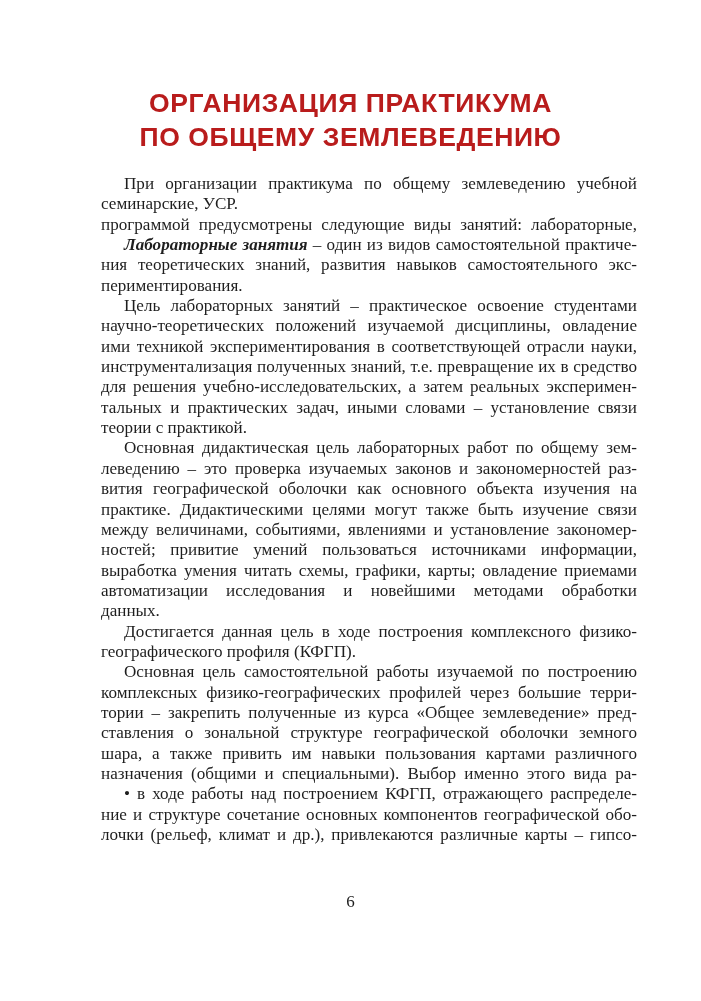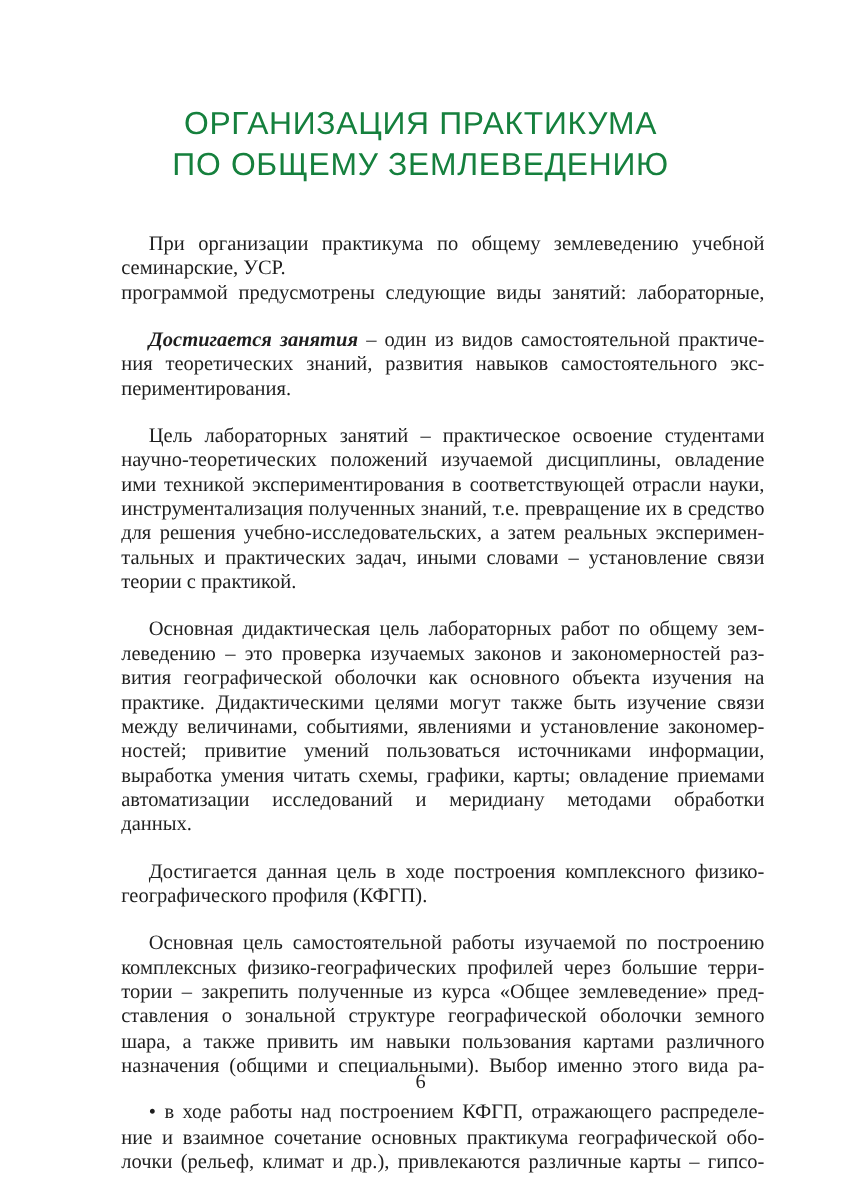--- a/index.html
+++ b/index.html
@@ -1,43 +1,43 @@
 <!DOCTYPE html>
 <html><head>
 <meta charset="utf-8">
 <style>
   html, body { margin: 0; padding: 0; background: #ffffff; }
   body { width: 701px; height: 1001px; position: relative; overflow: hidden; font-family: "Liberation Serif", serif; color: #1e1e1e; }
-  .title { position: absolute; left: 0; width: 701px; top: 86px; text-align: center; font-family: "Liberation Sans", sans-serif; font-weight: normal; font-size: 26.5px; line-height: 34px; letter-spacing: 0.6px; color: #15803d; }
+  .title { position: absolute; left: 0; width: 701px; top: 86px; text-align: center; font-family: "Liberation Sans", sans-serif; font-weight: bold; font-size: 26.5px; line-height: 34px; letter-spacing: 0.6px; color: #b91c1c; }
   .title div { white-space: nowrap; }
   .body { position: absolute; left: 101px; top: 174px; width: 536px; }
   .line { height: 20.35px; line-height: 20.35px; font-size: 17.1px; white-space: nowrap; text-align: justify; text-align-last: justify; }
   .line.last { text-align-last: left; }
-  .line.indent { padding-left: 23px; margin-top: 19px; }
+  .line.indent { padding-left: 23px; }
   .em { font-style: italic; font-weight: bold; }
   .page-number { position: absolute; top: 892px; left: 0; width: 701px; text-align: center; font-size: 17px; line-height: 20px; }
 </style>
 </head>
 <body>
 
 <div class="title">
   <div>ОРГАНИЗАЦИЯ ПРАКТИКУМА</div>
   <div>ПО ОБЩЕМУ ЗЕМЛЕВЕДЕНИЮ</div>
 </div>
 
 <div class="body">
 
   <div>
     <div class="line indent">При организации практикума по общему землеведению учебной</div>
     <div class="line last">семинарские, УСР.</div>
     <div class="line">программой предусмотрены следующие виды занятий: лабораторные,</div>
   </div>
 
   <div>
-    <div class="line indent"><span class="em">Достигается занятия</span><span> – один из видов самостоятельной практиче-</span></div>
+    <div class="line indent"><span class="em">Лабораторные занятия</span><span> – один из видов самостоятельной практиче-</span></div>
     <div class="line">ния теоретических знаний, развития навыков самостоятельного экс-</div>
     <div class="line last">периментирования.</div>
   </div>
 
   <div>
     <div class="line indent">Цель лабораторных занятий – практическое освоение студентами</div>
     <div class="line">научно-теоретических положений изучаемой дисциплины, овладение</div>
     <div class="line">ими техникой экспериментирования в соответствующей отрасли науки,</div>
     <div class="line">инструментализация полученных знаний, т.е. превращение их в средство</div>
     <div class="line">для решения учебно-исследовательских, а затем реальных эксперимен-</div>
@@ -46,39 +46,39 @@
   </div>
 
   <div>
     <div class="line indent">Основная дидактическая цель лабораторных работ по общему зем-</div>
     <div class="line">леведению – это проверка изучаемых законов и закономерностей раз-</div>
     <div class="line">вития географической оболочки как основного объекта изучения на</div>
     <div class="line">практике. Дидактическими целями могут также быть изучение связи</div>
     <div class="line">между величинами, событиями, явлениями и установление закономер-</div>
     <div class="line">ностей; привитие умений пользоваться источниками информации,</div>
     <div class="line">выработка умения читать схемы, графики, карты; овладение приемами</div>
-    <div class="line">автоматизации исследований и меридиану методами обработки</div>
+    <div class="line">автоматизации исследования и новейшими методами обработки</div>
     <div class="line last">данных.</div>
   </div>
 
   <div>
     <div class="line indent">Достигается данная цель в ходе построения комплексного физико-</div>
     <div class="line last">географического профиля (КФГП).</div>
   </div>
 
   <div>
     <div class="line indent">Основная цель самостоятельной работы изучаемой по построению</div>
     <div class="line">комплексных физико-географических профилей через большие терри-</div>
     <div class="line">тории – закрепить полученные из курса «Общее землеведение» пред-</div>
     <div class="line">ставления о зональной структуре географической оболочки земного</div>
     <div class="line">шара, а также привить им навыки пользования картами различного</div>
     <div class="line">назначения (общими и специальными). Выбор именно этого вида ра-</div>
   </div>
 
 
   <div>
     <div class="line indent">• в ходе работы над построением КФГП, отражающего распределе-</div>
-    <div class="line">ние и взаимное сочетание основных практикума географической обо-</div>
+    <div class="line">ние и структуре сочетание основных компонентов географической обо-</div>
     <div class="line">лочки (рельеф, климат и др.), привлекаются различные карты – гипсо-</div>
   </div>
 </div>
 
 <div class="page-number">6</div>
 
 </body></html>

